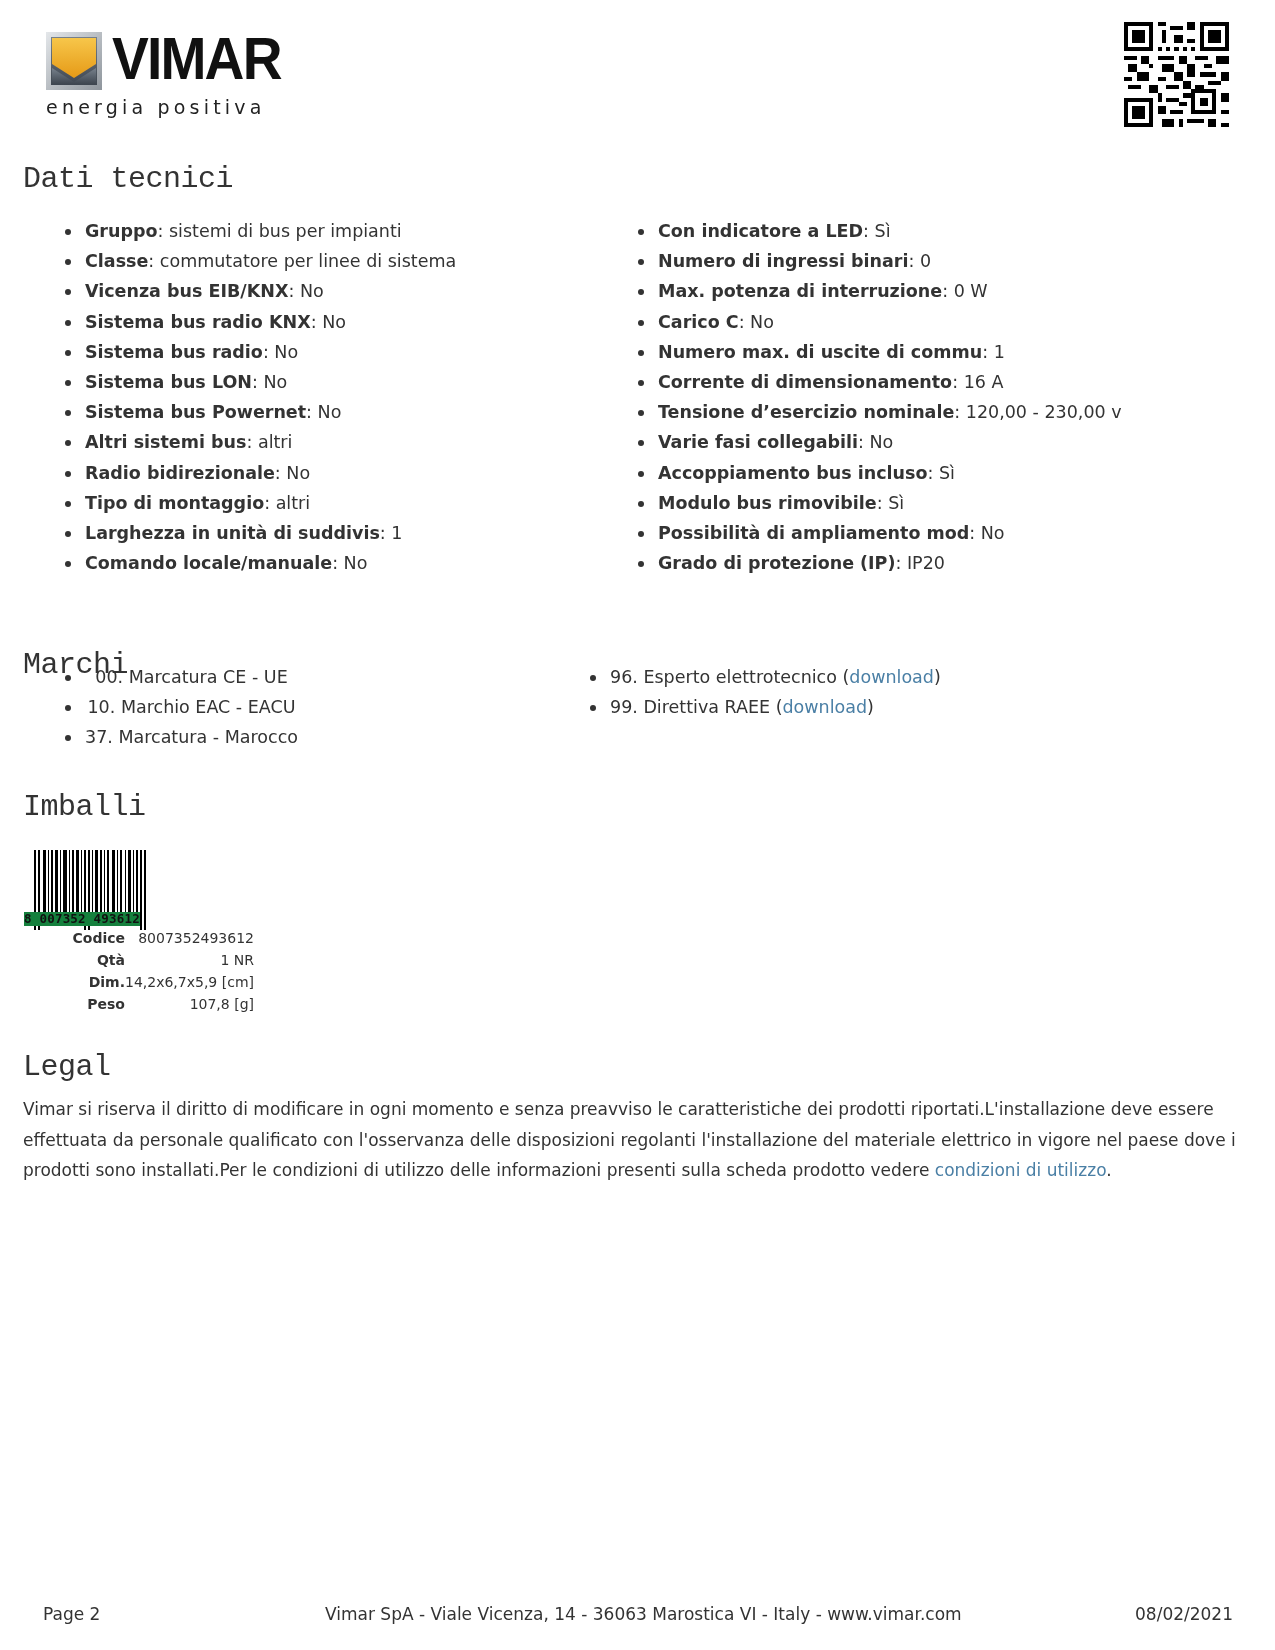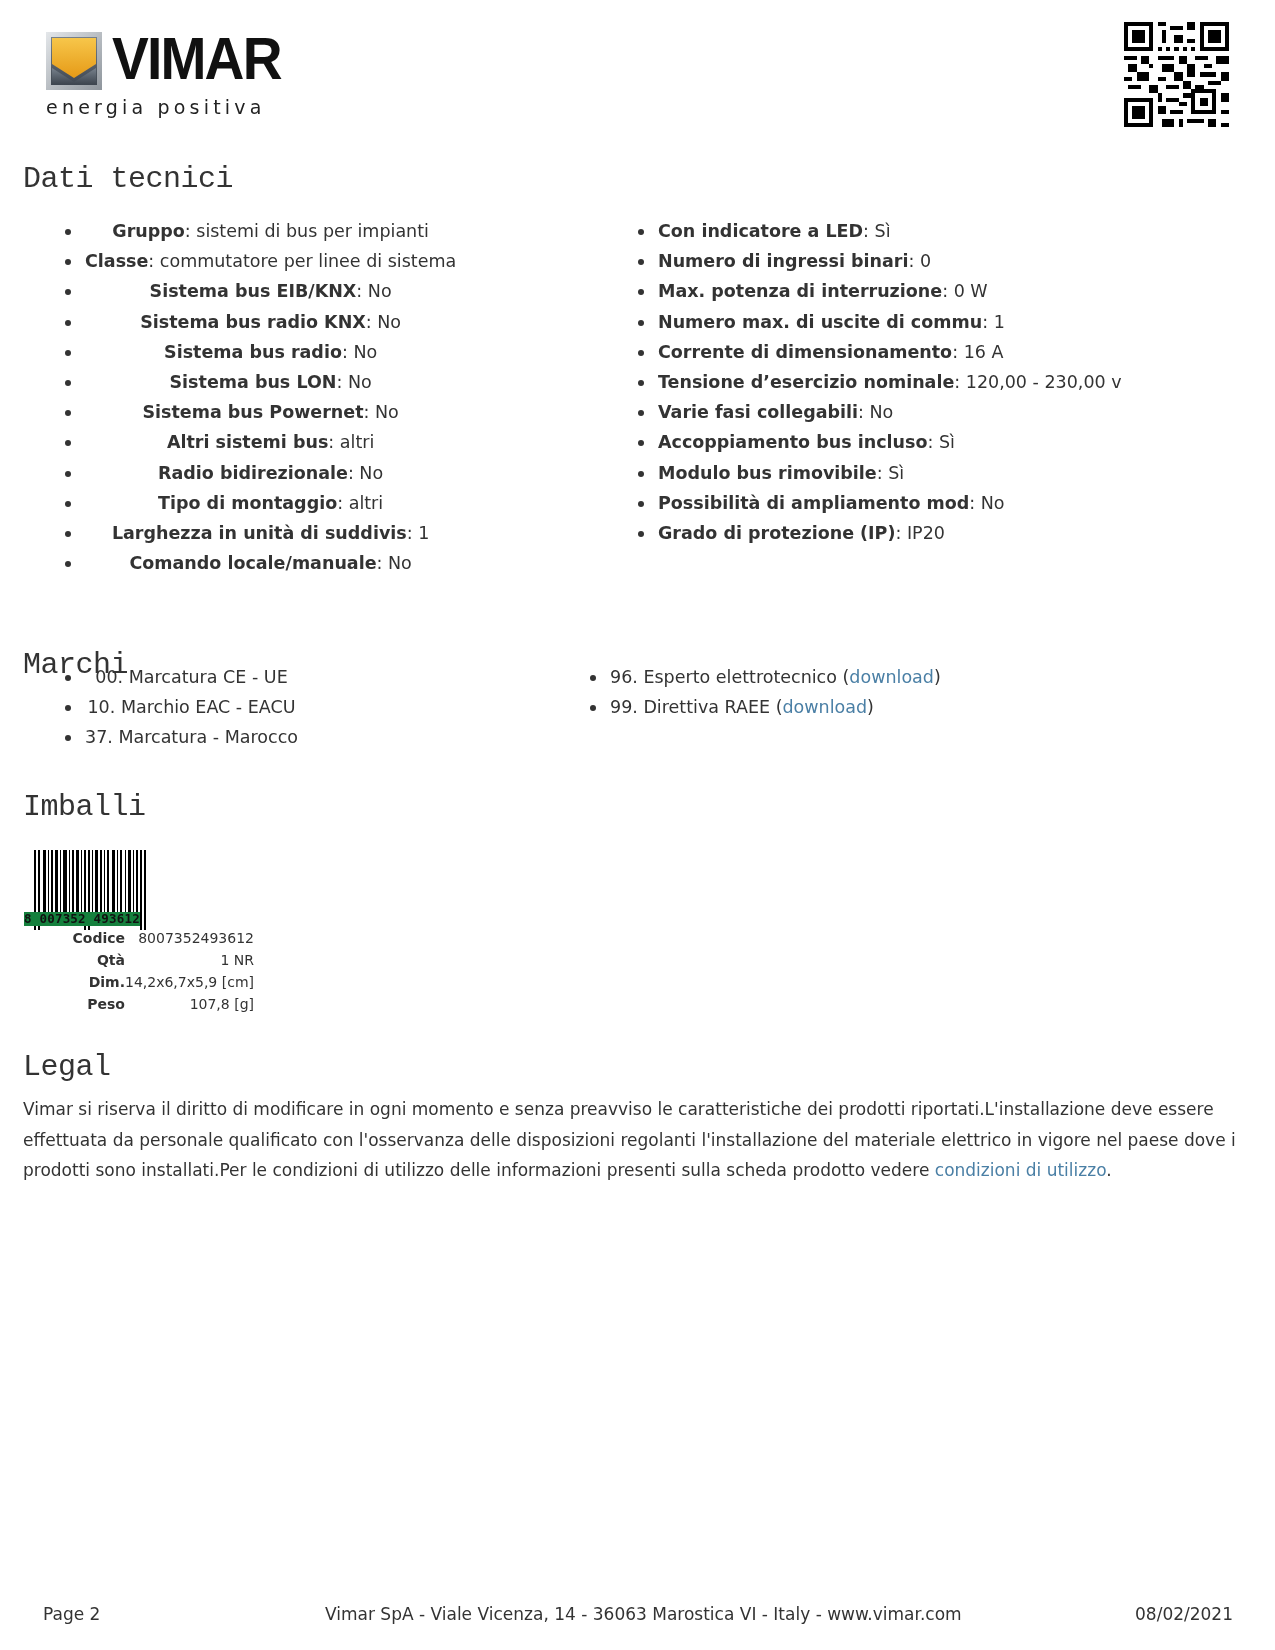--- a/index.html
+++ b/index.html
@@ -153,38 +153,39 @@
       <rect x="23" y="21" width="2" height="1"></rect>
     <rect x="9" y="23" width="3" height="2"></rect>
       <rect x="13" y="23" width="1" height="2"></rect>
       <rect x="15" y="23" width="4" height="1"></rect>
       <rect x="20" y="23" width="2" height="2"></rect>
       <rect x="23" y="24" width="2" height="1"></rect>
   </g>
 </svg>
 
 <h2 style="top:162px;">Dati tecnici</h2>
-<ul class="spec" style="left:65px; top:216px;text-align:center;">
+<ul class="spec" style="left:65px; top:216px;">
   <li><b>Gruppo</b>: <span>sistemi di bus per impianti</span></li>
   <li><b>Classe</b>: <span>commutatore per linee di sistema</span></li>
-  <li><b>Sistema bus EIB/KNX</b>: <span>No</span></li>
+  <li><b>Vicenza bus EIB/KNX</b>: <span>No</span></li>
   <li><b>Sistema bus radio KNX</b>: <span>No</span></li>
   <li><b>Sistema bus radio</b>: <span>No</span></li>
   <li><b>Sistema bus LON</b>: <span>No</span></li>
   <li><b>Sistema bus Powernet</b>: <span>No</span></li>
   <li><b>Altri sistemi bus</b>: <span>altri</span></li>
   <li><b>Radio bidirezionale</b>: <span>No</span></li>
   <li><b>Tipo di montaggio</b>: <span>altri</span></li>
   <li><b>Larghezza in unità di suddivis</b>: <span>1</span></li>
   <li><b>Comando locale/manuale</b>: <span>No</span></li>
 </ul>
 <ul class="spec" style="left:638px; top:216px;">
   <li><b>Con indicatore a LED</b>: <span>Sì</span></li>
   <li><b>Numero di ingressi binari</b>: <span>0</span></li>
   <li><b>Max. potenza di interruzione</b>: <span>0 W</span></li>
+  <li><b>Carico C</b>: <span>No</span></li>
   <li><b>Numero max. di uscite di commu</b>: <span>1</span></li>
   <li><b>Corrente di dimensionamento</b>: <span>16 A</span></li>
   <li><b>Tensione d’esercizio nominale</b>: <span>120,00 - 230,00 v</span></li>
   <li><b>Varie fasi collegabili</b>: <span>No</span></li>
   <li><b>Accoppiamento bus incluso</b>: <span>Sì</span></li>
   <li><b>Modulo bus rimovibile</b>: <span>Sì</span></li>
   <li><b>Possibilità di ampliamento mod</b>: <span>No</span></li>
   <li><b>Grado di protezione (IP)</b>: <span>IP20</span></li>
 </ul>
 

